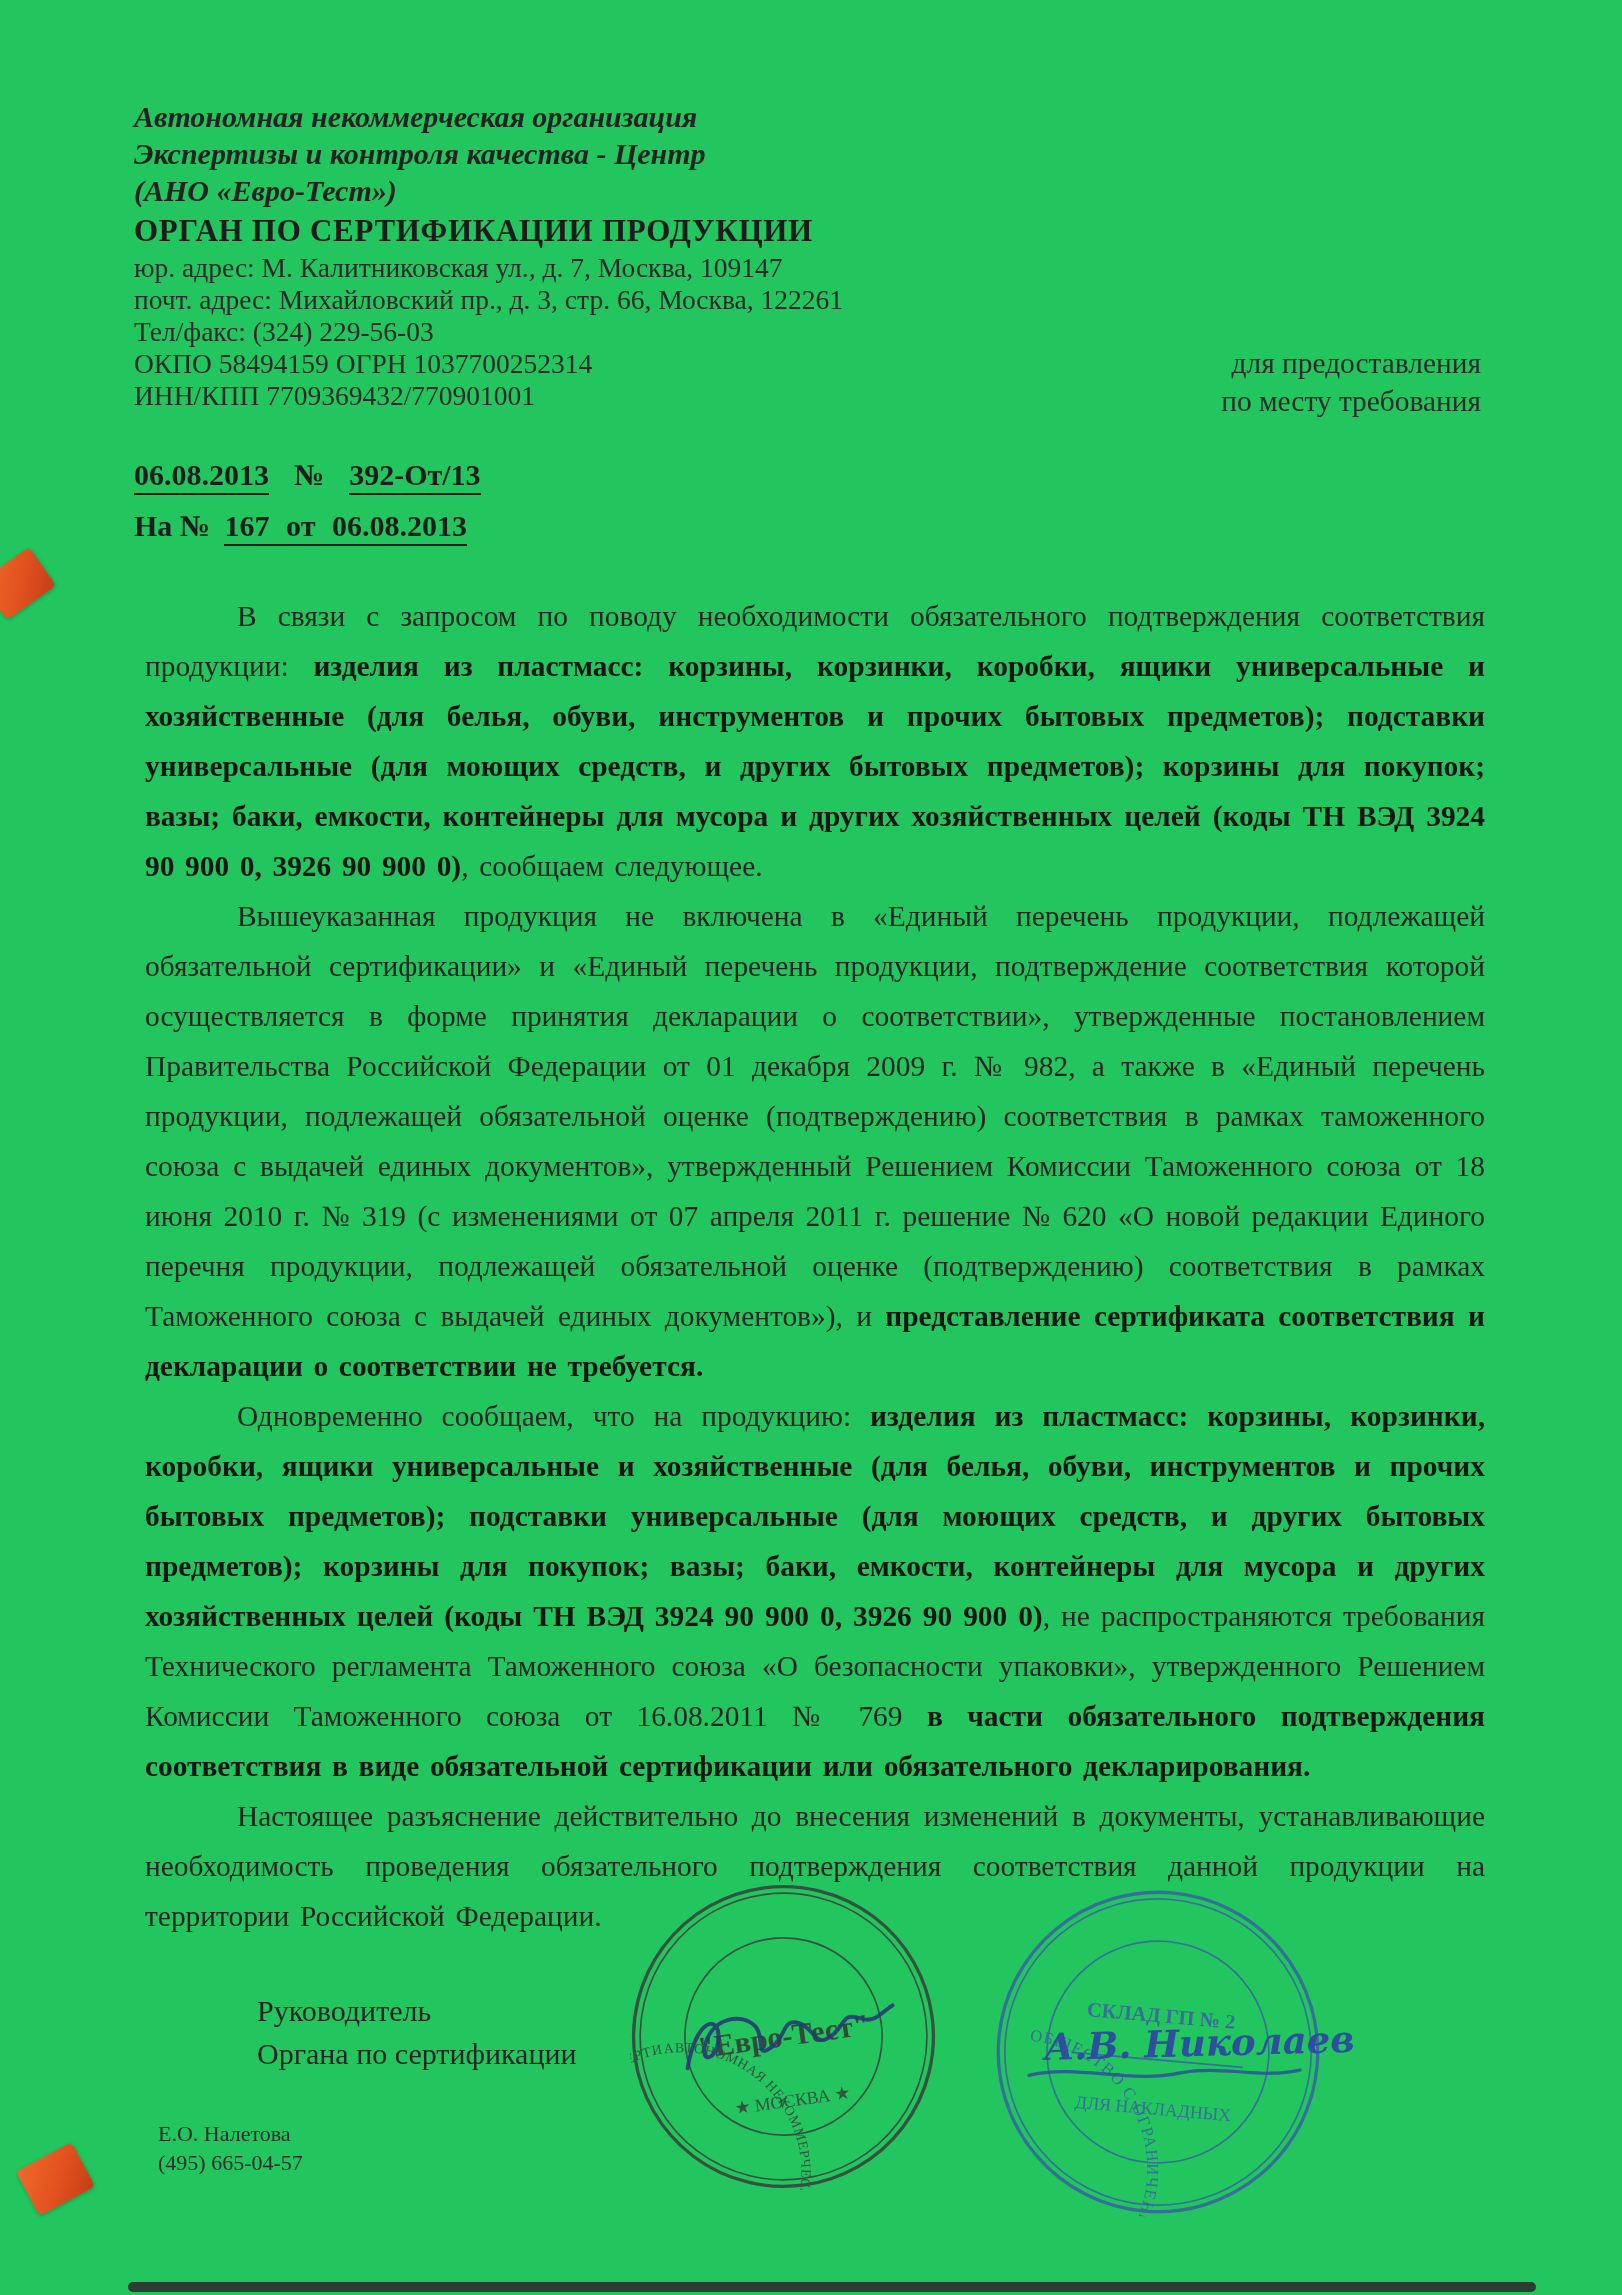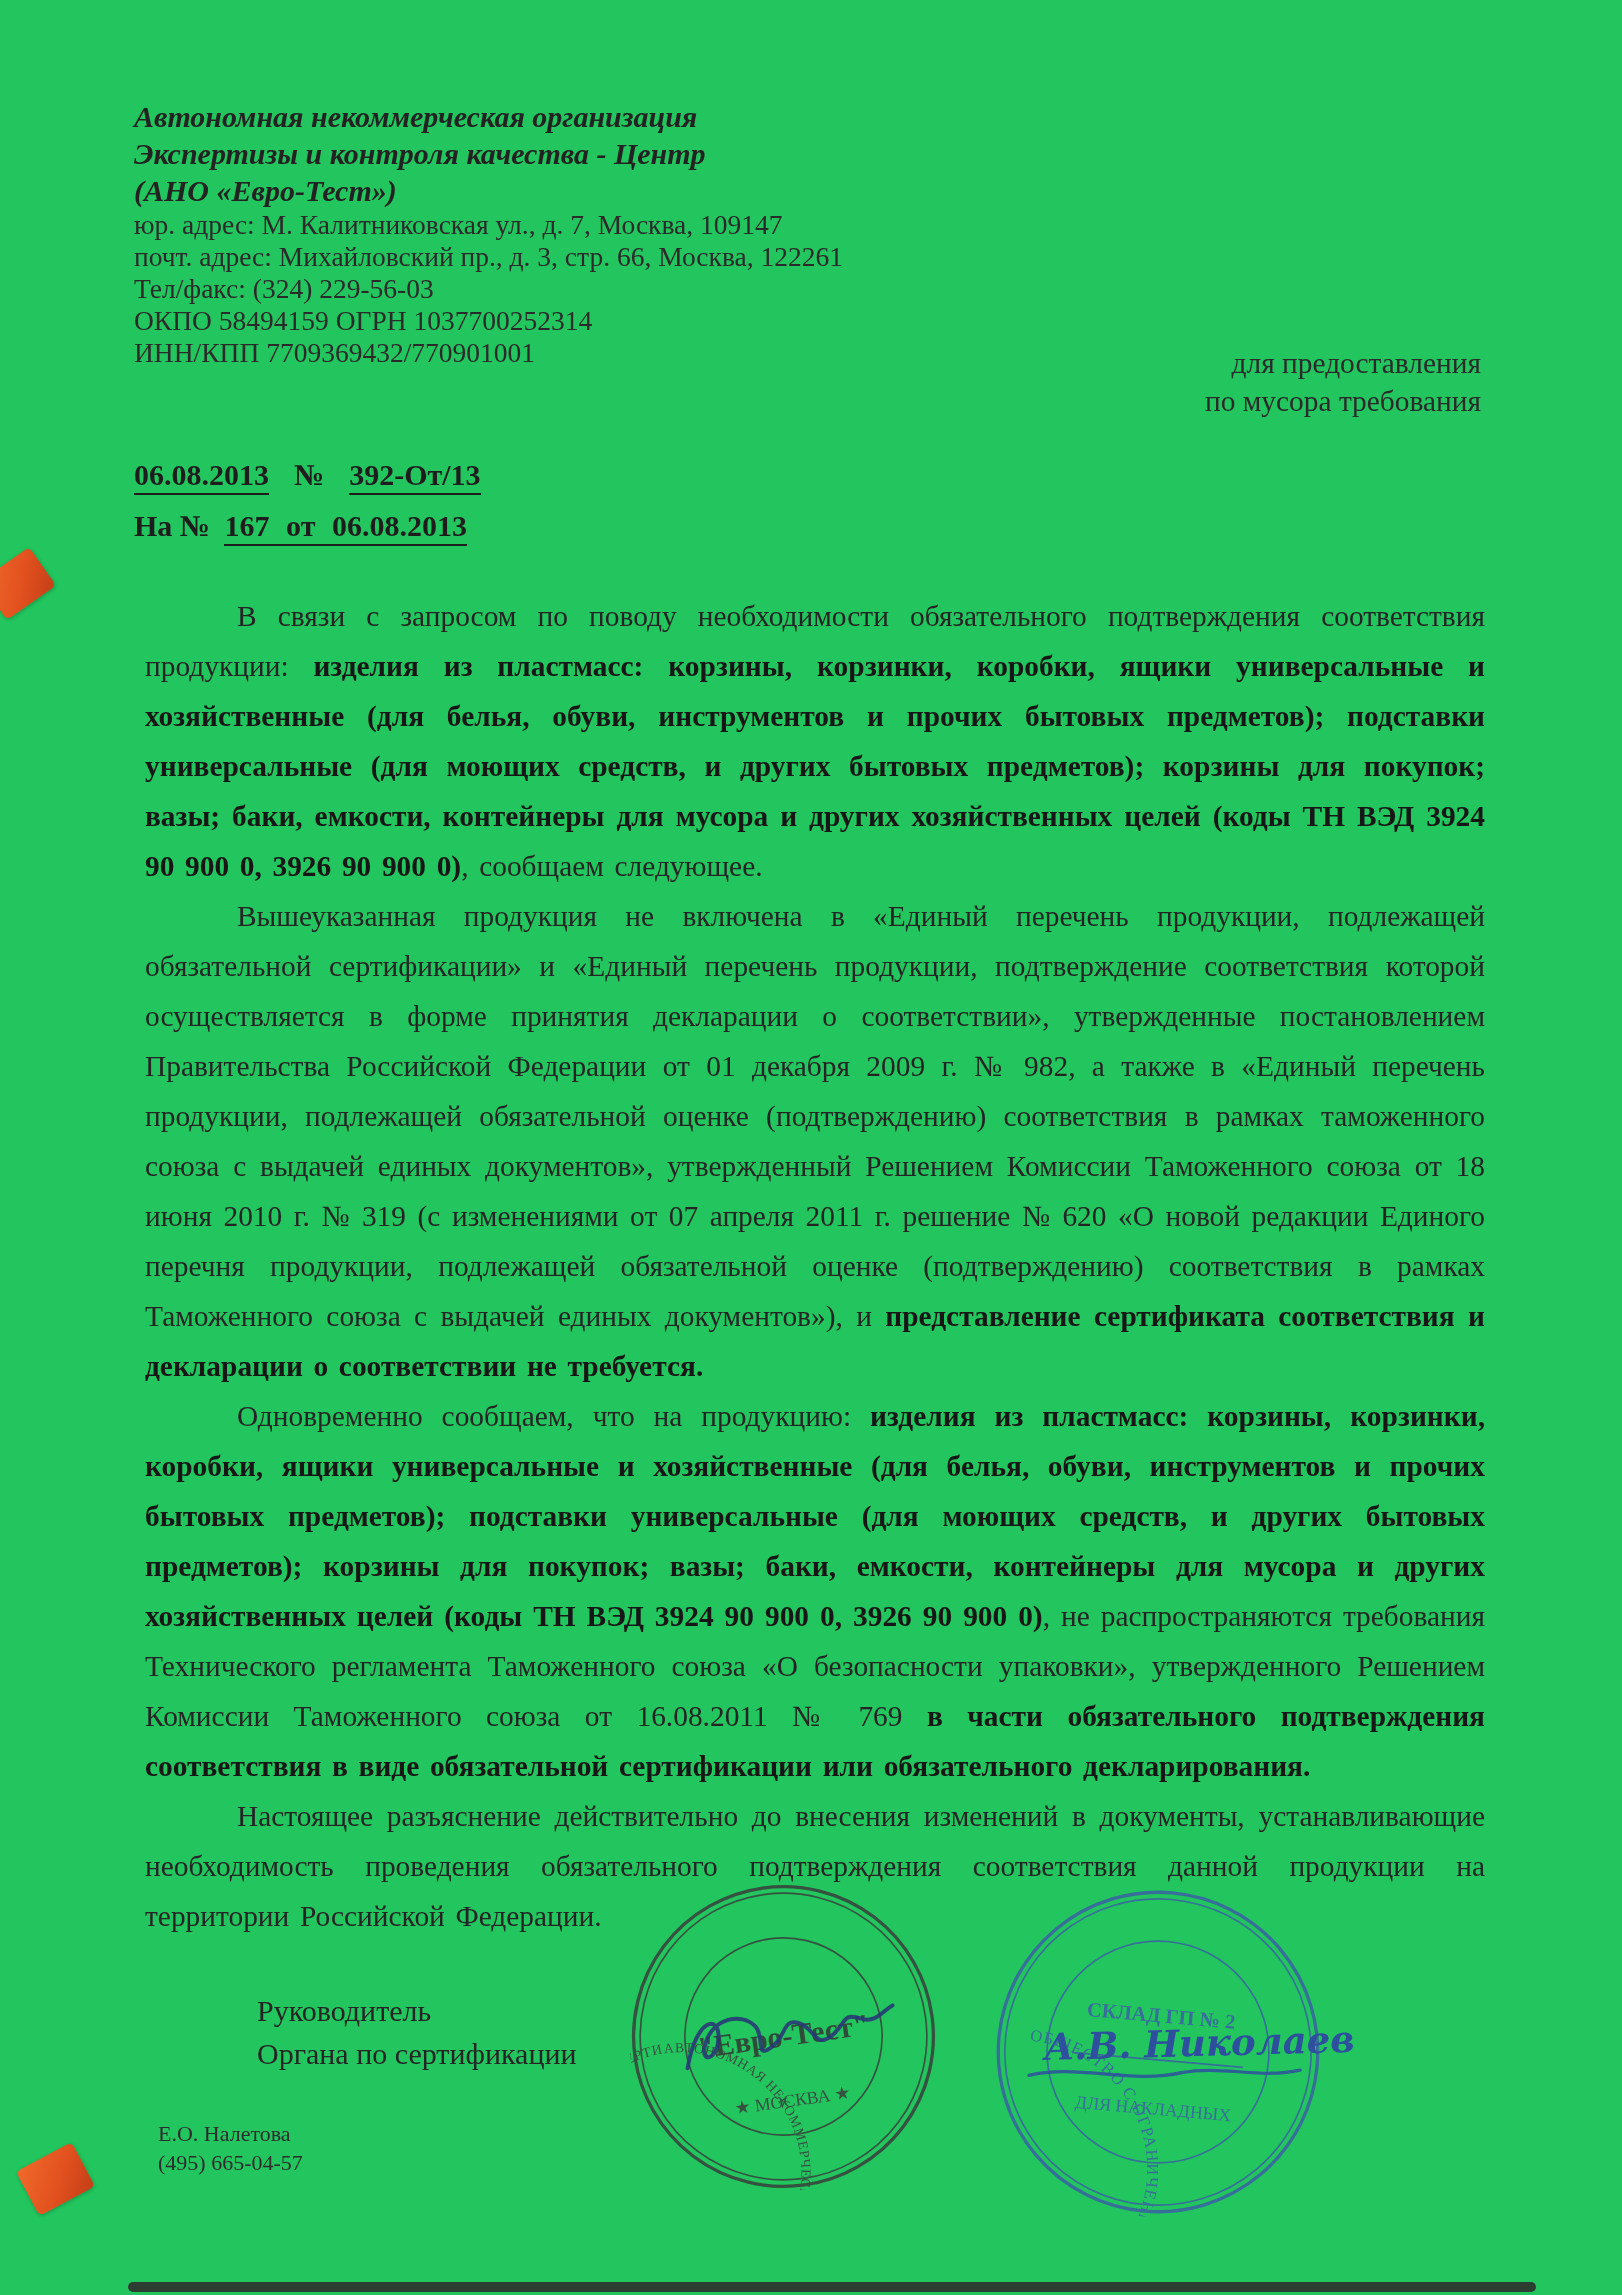--- a/index.html
+++ b/index.html
@@ -57,31 +57,32 @@
 </style>
 </head>
 <body>
 
 <div class="page">
 
   <div class="letterhead">
     <div class="lh-italic">Автономная некоммерческая организация</div>
     <div class="lh-italic">Экспертизы и контроля качества  - Центр</div>
     <div class="lh-italic">(АНО «Евро-Тест»)</div>
+    <div class="lh-title">ОРГАН ПО СЕРТИФИКАЦИИ ПРОДУКЦИИ</div>
     <div class="lh-detail">юр. адрес: М. Калитниковская ул., д. 7, Москва, 109147</div>
     <div class="lh-detail">почт. адрес: Михайловский пр., д. 3, стр. 66, Москва, 122261</div>
     <div class="lh-detail">Тел/факс: (324) 229-56-03</div>
     <div class="lh-detail">ОКПО 58494159 ОГРН 1037700252314</div>
     <div class="lh-detail">ИНН/КПП 7709369432/770901001</div>
   </div>
 
 
   <div class="provision">
     <div>для предоставления</div>
-    <div>по мусора требования</div>
+    <div>по месту требования</div>
   </div>
 
   <div class="refblock">
     <div class="refline">
       <span class="u">06.08.2013</span><span class="gap"></span><span>№</span><span class="gap"></span><span class="u">392-От/13</span>
     </div>
     <div class="refline">
       <span>На №</span><span class="gap" style="width:14.4px;"></span><span class="u wsp">167 от 06.08.2013</span>
     </div>
   </div>

